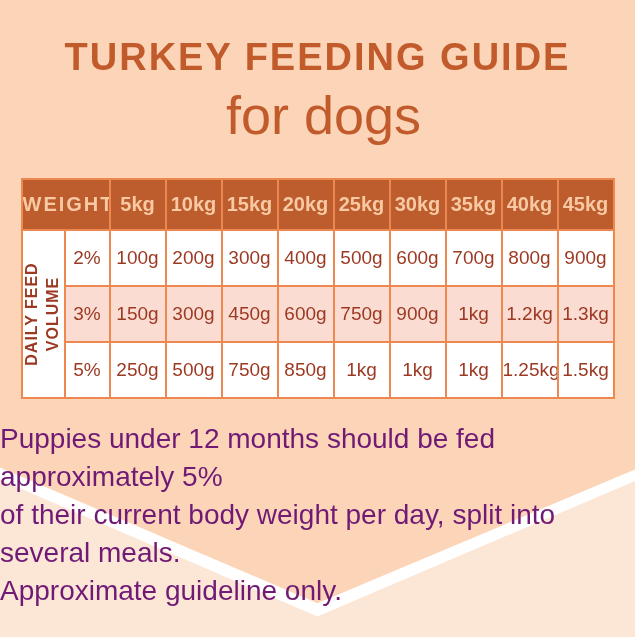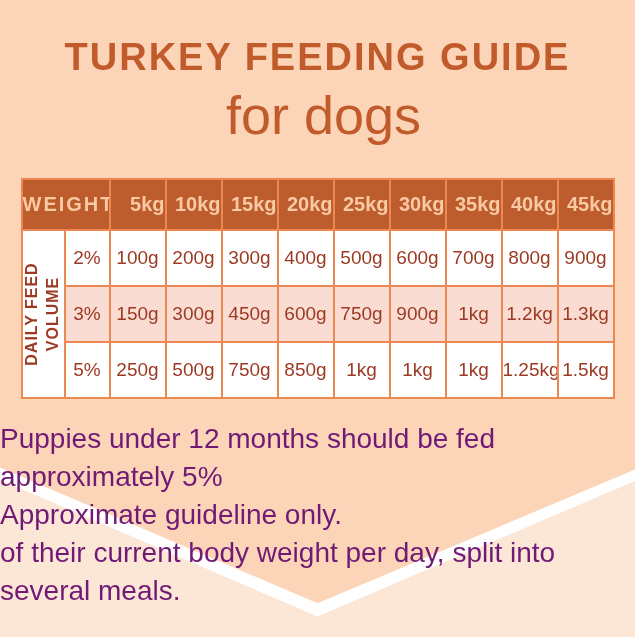--- a/index.html
+++ b/index.html
@@ -48,21 +48,20 @@
     vertical-align: middle;
     padding: 0;
     overflow: hidden;
   }
   table.feed thead th {
     background: #bd5c2d;
     color: #f8c9a3;
     font-size: 20px;
     font-weight: bold;
     height: 49px;
-    text-align: right;
   }
   table.feed thead th.corner { letter-spacing: 2px; }
   table.feed tbody td {
     background: #ffffff;
     color: #9c3922;
     font-size: 19px;
     height: 54px;
   }
   table.feed tbody tr.alt td { background: #fbdcd2; }
   table.feed tbody td.side { background: #ffffff; position: relative; }
@@ -153,16 +152,16 @@
           <td>1kg</td>
           <td>1kg</td>
           <td>1.25kg</td>
           <td>1.5kg</td>
         </tr>
       </tbody>
   </table>
 
   <div class="footer">
     <div>Puppies under 12 months should be fed approximately 5%</div>
+    <div>of their current body weight per day, split into several meals.</div>
     <div>Approximate guideline only.</div>
-    <div>of their current body weight per day, split into several meals.</div>
   </div>
 </div>
 
 </body></html>

